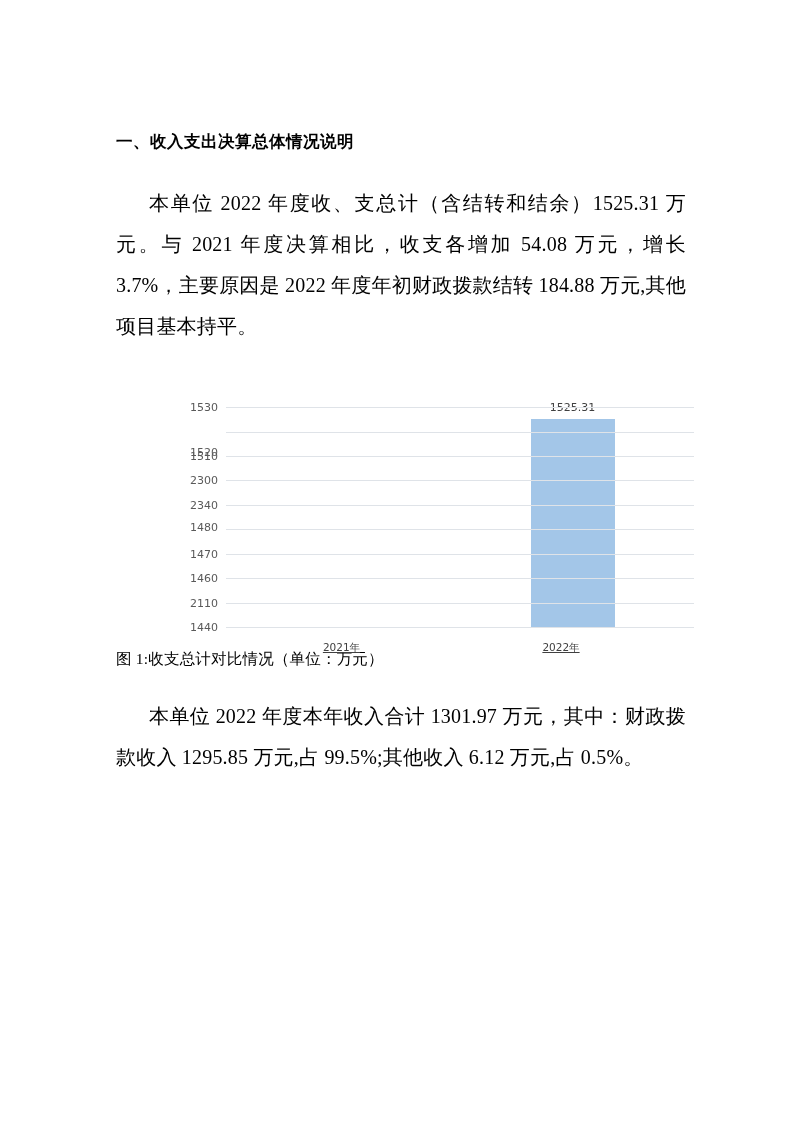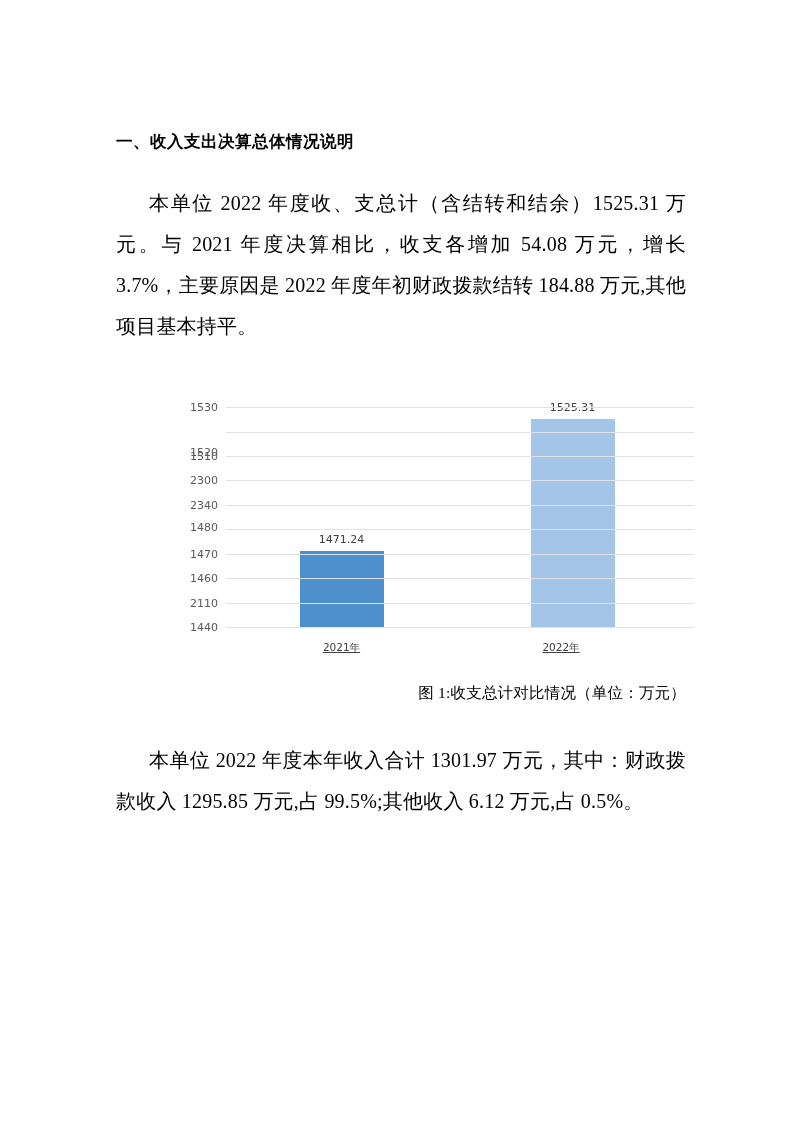--- a/index.html
+++ b/index.html
@@ -112,27 +112,26 @@
   .cat-label {
     position: absolute;
     top: 234px;
     font-size: 10.5px;
     color: #404040;
     text-align: center;
     white-space: nowrap;
     text-decoration: underline;
   }
   .fig-caption {
-    margin-top: 34px;
-    text-align: right;
+    text-align: left;
     font-size: 15.5px;
     letter-spacing: 0.2px;
   }
   .block-2 { margin-top: 36px; }
-  .para-2 { margin-top: 36px; }
+  .para-2 { margin-top: 26px; }
   .page-number {
     position: absolute;
     left: 0;
     right: 0;
     top: 1040px;
     text-align: center;
     font-size: 12px;
     font-family: "DejaVu Sans", sans-serif;
     color: #000;
   }
@@ -145,24 +144,20 @@
   <div class="content">
 
     <h2 class="section-heading heading-1">一、收入支出决算总体情况说明</h2>
 
     <p class="para para-indent block-1">本单位 2022 年度收、支总计（含结转和结余）1525.31 万元。与 2021 年度决算相比，收支各增加 54.08 万元，增长 3.7%，主要原因是 2022 年度年初财政拨款结转 184.88 万元,其他项目基本持平。</p>
 
     <div class="chart-wrap">
       <div class="chart">
         <div class="chart-plot" id="plot">
           <div class="bars" id="bars">
-              <div class="bar-group" style="left: 73.5px; width: 84px; height: 220px;">
-                <div class="bar" style="height: 76.3644px; background: rgb(78, 144, 205);"></div>
-                <div class="bar-label" style="bottom: 81.3644px;">1471.24</div>
-              </div>
               <div class="bar-group" style="left: 304.5px; width: 84px; height: 220px;">
                 <div class="bar" style="height: 208.536px; background: rgb(163, 198, 232);"></div>
                 <div class="bar-label" style="bottom: 213.536px;">1525.31</div>
               </div>
             </div>
         <div class="gridline" style="top: 220px;"></div>
             <div class="ytick" style="top: 220px;">1440</div>
             <div class="gridline" style="top: 195.556px;"></div>
             <div class="ytick" style="top: 195.556px;">2110</div>
             <div class="gridline" style="top: 171.111px;"></div>

